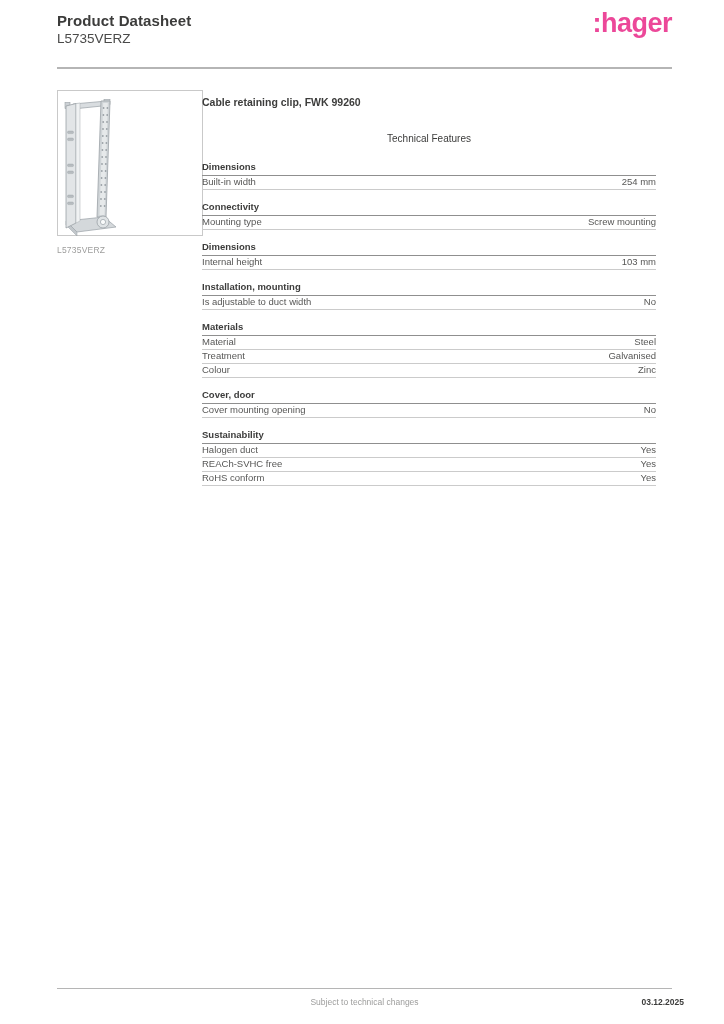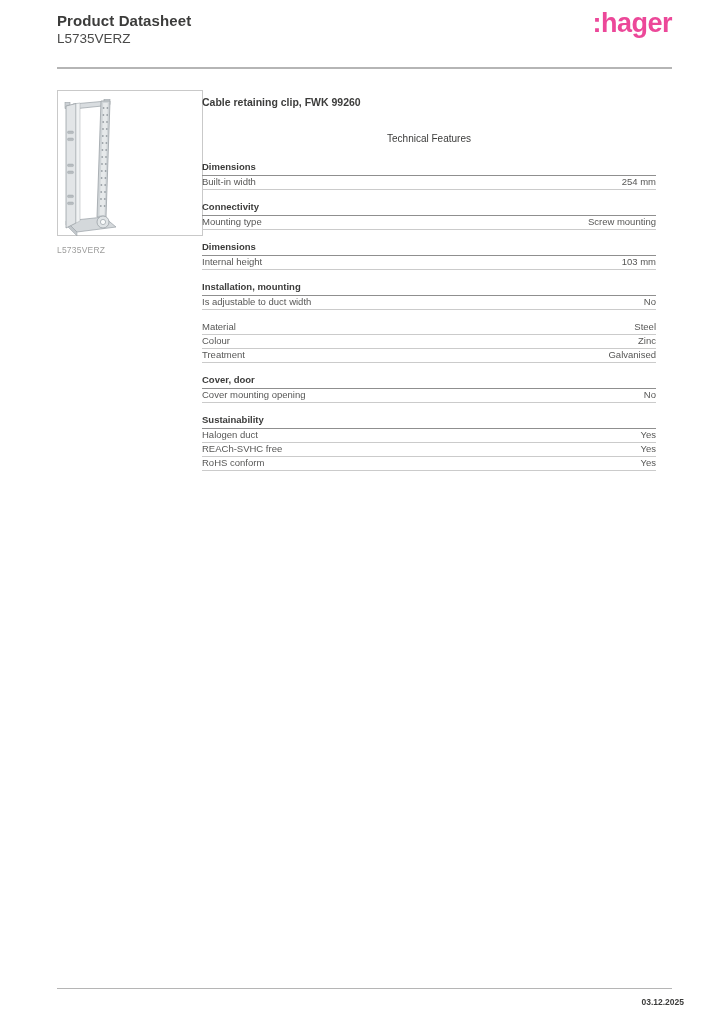--- a/index.html
+++ b/index.html
@@ -164,35 +164,36 @@
     <h3 class="section-title">Installation, mounting</h3>
     <div class="rows">
   <div class="spec-row">
     <span class="row-label">Is adjustable to duct width</span>
     <span class="row-value">No</span>
   </div>
 </div>
   </section>
 
   <section class="spec-section">
+    <h3 class="section-title">Materials</h3>
     <div class="rows">
   <div class="spec-row">
     <span class="row-label">Material</span>
     <span class="row-value">Steel</span>
   </div>
 
   <div class="spec-row">
+    <span class="row-label">Treatment</span>
+    <span class="row-value">Galvanised</span>
+  </div>
+
+  <div class="spec-row">
     <span class="row-label">Colour</span>
     <span class="row-value">Zinc</span>
   </div>
-
-  <div class="spec-row">
-    <span class="row-label">Treatment</span>
-    <span class="row-value">Galvanised</span>
-  </div>
 </div>
   </section>
 
   <section class="spec-section">
     <h3 class="section-title">Cover, door</h3>
     <div class="rows">
   <div class="spec-row">
     <span class="row-label">Cover mounting opening</span>
     <span class="row-value">No</span>
   </div>
@@ -215,15 +216,16 @@
   <div class="spec-row">
     <span class="row-label">RoHS conform</span>
     <span class="row-value">Yes</span>
   </div>
 </div>
   </section>
 </div>
   </div>
 
   <div class="footer-rule"></div>
+  <div class="footer-note">Subject to technical changes</div>
   <div class="footer-date">03.12.2025</div>
 
 </div>
 
 </body></html>

